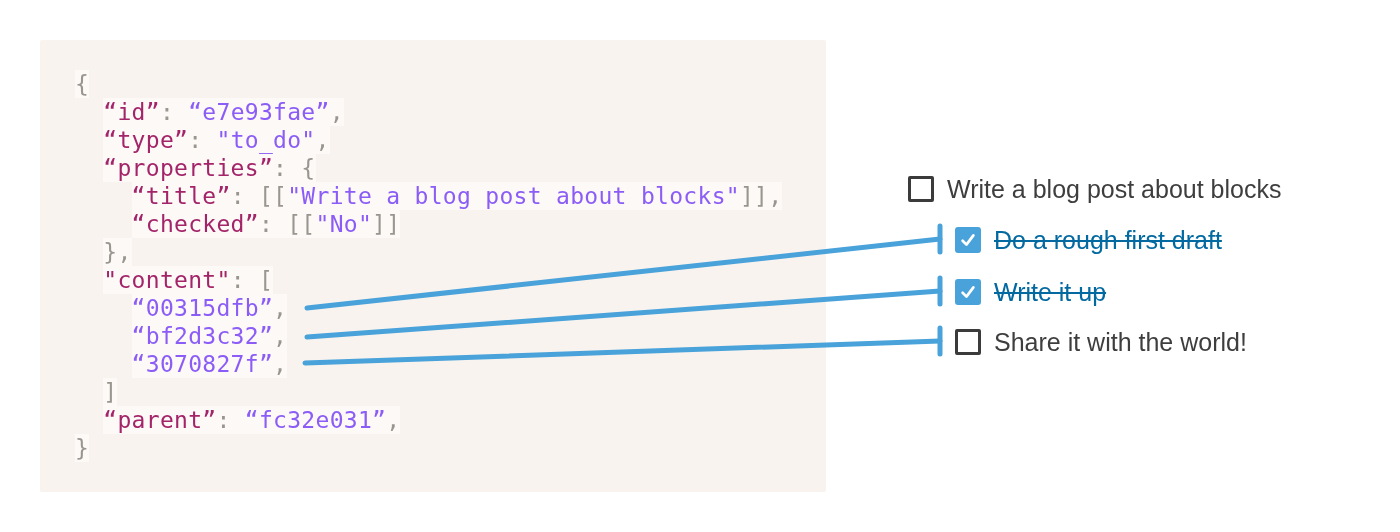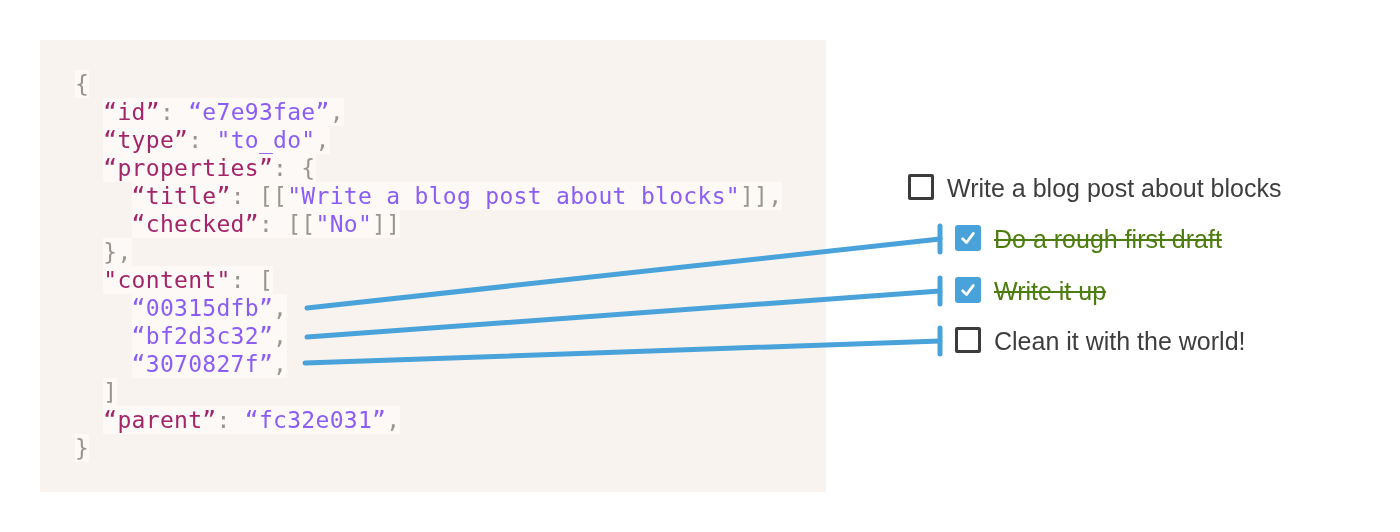--- a/index.html
+++ b/index.html
@@ -42,21 +42,21 @@
   .arrows-svg {
     position: absolute;
     left: 0; top: 0;
     pointer-events: none;
   }
 
   
   .todo-row {
     position: absolute;
     display: flex;
-    align-items: flex-start;
+    align-items: center;
     height: 30px;
   }
   .row-0 { left: 908px; top: 174px; }
   .row-1 { left: 955px; top: 225px; }
   .row-2 { left: 955px; top: 277px; }
   .row-3 { left: 955px; top: 327px; }
 
   .checkbox {
     width: 26px; height: 26px;
     box-sizing: border-box;
@@ -75,21 +75,21 @@
     background: #49a2da;
     border-radius: 3px;
   }
   .todo-label {
     margin-left: 13px;
     font-size: 25px;
     color: #3e3e3e;
     white-space: nowrap;
   }
   .todo-label.struck {
-    color: #4d7c0f;
+    color: #0369a1;
     text-decoration: line-through;
     text-decoration-thickness: 2px;
   }
 </style>
 </head>
 <body>
 
 <div class="code-block">
   <div class="code-lines"><div class="code-line"><span class="indent"></span><span class="band"><span class="tok-punc">{</span></span></div><div class="code-line"><span class="indent">  </span><span class="band"><span class="tok-key">“id”</span><span class="tok-punc">: </span><span class="tok-str">“e7e93fae”</span><span class="tok-punc">,</span></span></div><div class="code-line"><span class="indent">  </span><span class="band"><span class="tok-key">“type”</span><span class="tok-punc">: </span><span class="tok-str">"to_do"</span><span class="tok-punc">,</span></span></div><div class="code-line"><span class="indent">  </span><span class="band"><span class="tok-key">“properties”</span><span class="tok-punc">: {</span></span></div><div class="code-line"><span class="indent">    </span><span class="band"><span class="tok-key">“title”</span><span class="tok-punc">: [[</span><span class="tok-str">"Write a blog post about blocks"</span><span class="tok-punc">]],</span></span></div><div class="code-line"><span class="indent">    </span><span class="band"><span class="tok-key">“checked”</span><span class="tok-punc">: [[</span><span class="tok-str">"No"</span><span class="tok-punc">]]</span></span></div><div class="code-line"><span class="indent">  </span><span class="band"><span class="tok-punc">},</span></span></div><div class="code-line"><span class="indent">  </span><span class="band"><span class="tok-key">"content"</span><span class="tok-punc">: [</span></span></div><div class="code-line"><span class="indent">    </span><span class="band"><span class="tok-str">“00315dfb”</span><span class="tok-punc">,</span></span></div><div class="code-line"><span class="indent">    </span><span class="band"><span class="tok-str">“bf2d3c32”</span><span class="tok-punc">,</span></span></div><div class="code-line"><span class="indent">    </span><span class="band"><span class="tok-str">“3070827f”</span><span class="tok-punc">,</span></span></div><div class="code-line"><span class="indent">  </span><span class="band"><span class="tok-punc">]</span></span></div><div class="code-line"><span class="indent">  </span><span class="band"><span class="tok-key">“parent”</span><span class="tok-punc">: </span><span class="tok-str">“fc32e031”</span><span class="tok-punc">,</span></span></div><div class="code-line"><span class="indent"></span><span class="band"><span class="tok-punc">}</span></span></div></div>
 </div>
@@ -118,14 +118,14 @@
 <div class="todo-row row-2">
   <div class="checkbox checked">
       <svg width="20" height="20" viewBox="0 0 26 26">
         <polyline points="6,14 11,19 20,7" fill="none" stroke="#ffffff" stroke-width="3.5" stroke-linecap="round" stroke-linejoin="round"></polyline>
       </svg>
     </div>
   <div class="todo-label struck">Write it up</div>
 </div>
 <div class="todo-row row-3">
   <div class="checkbox unchecked"></div>
-  <div class="todo-label">Clean it with the world!</div>
+  <div class="todo-label">Share it with the world!</div>
 </div>
 
 </body></html>

